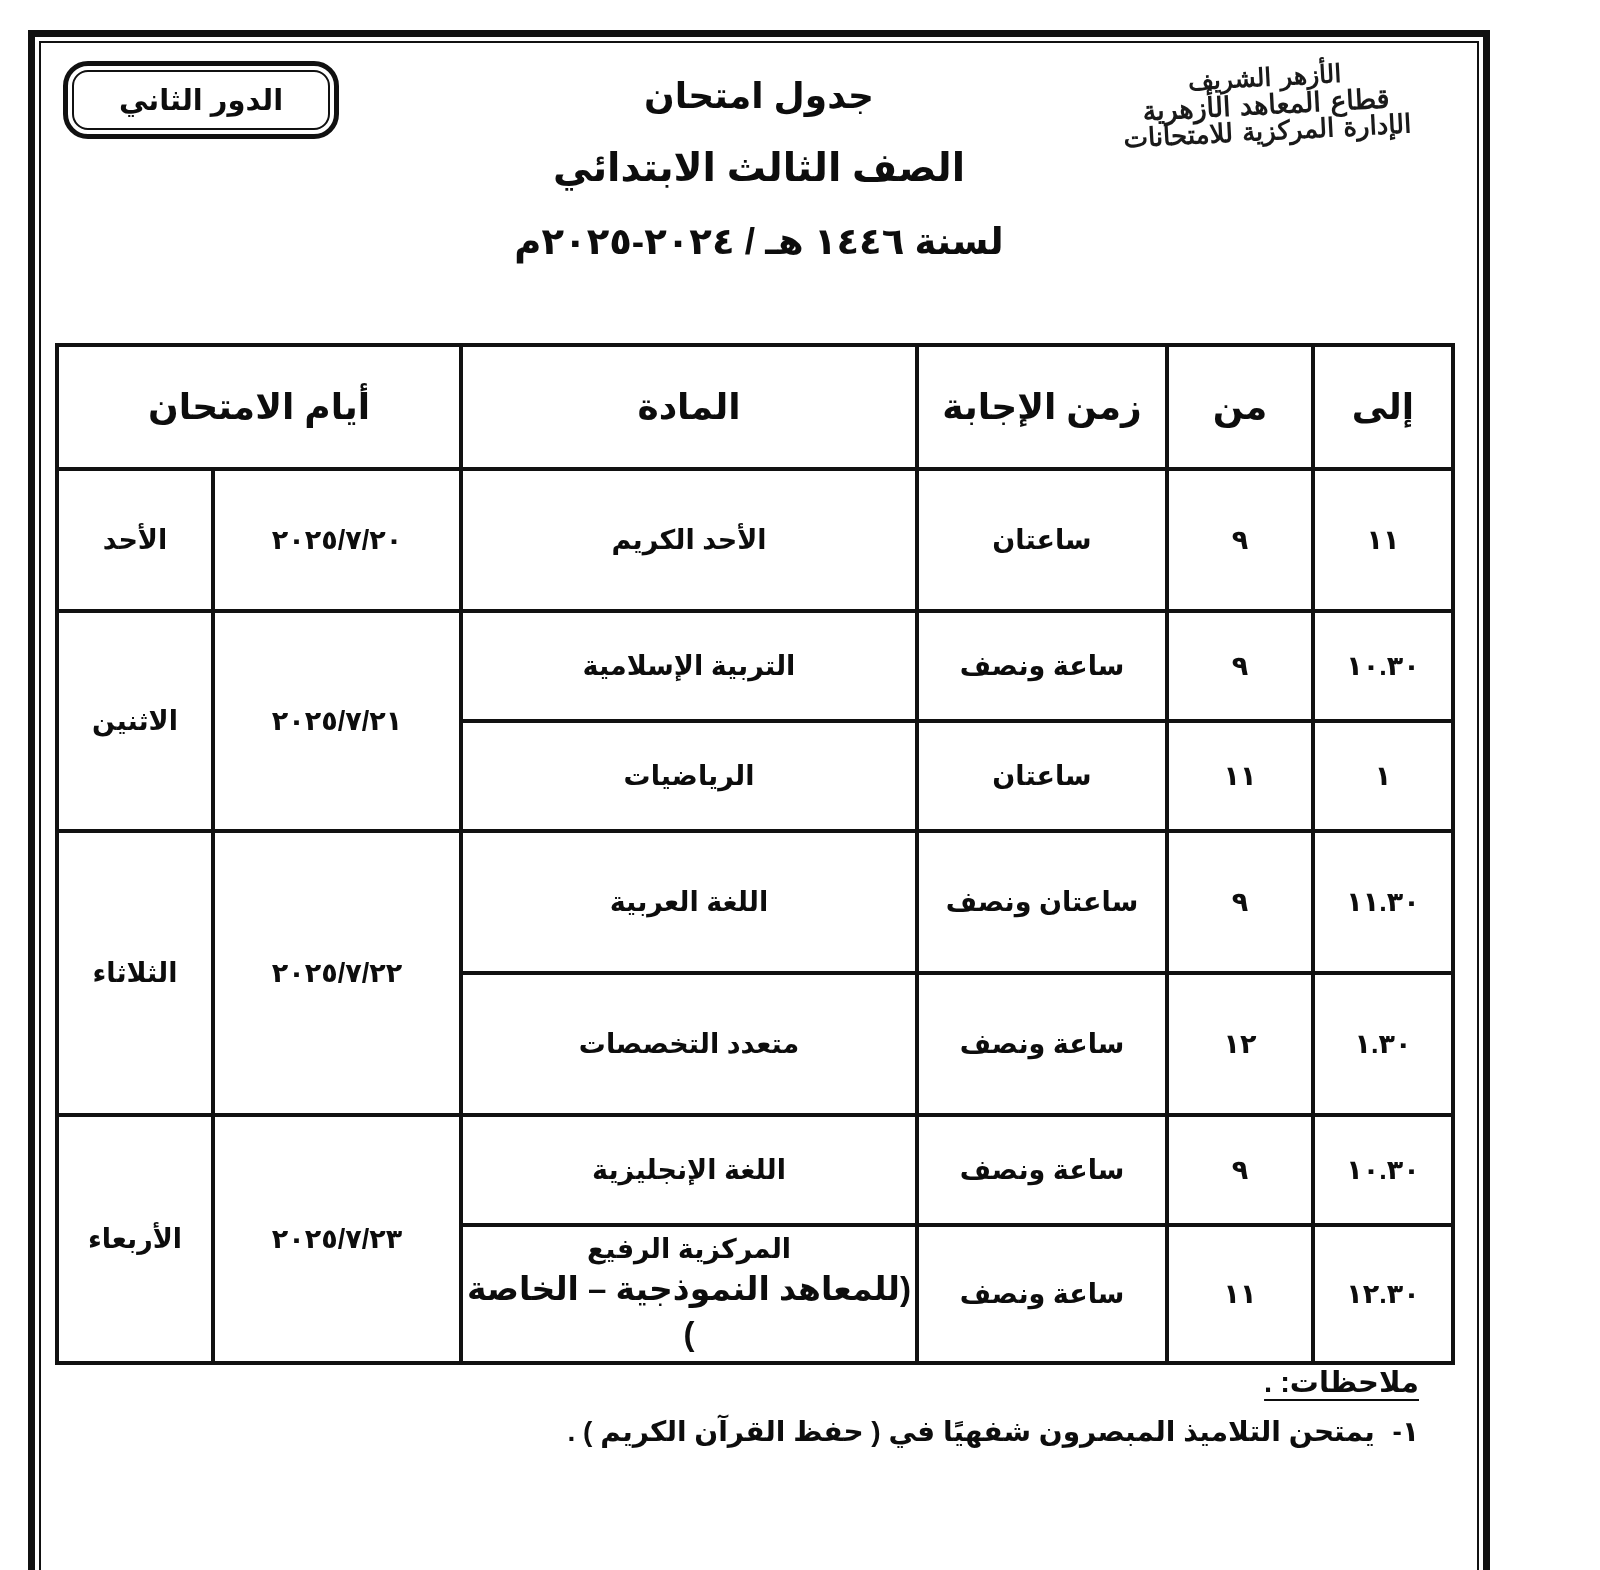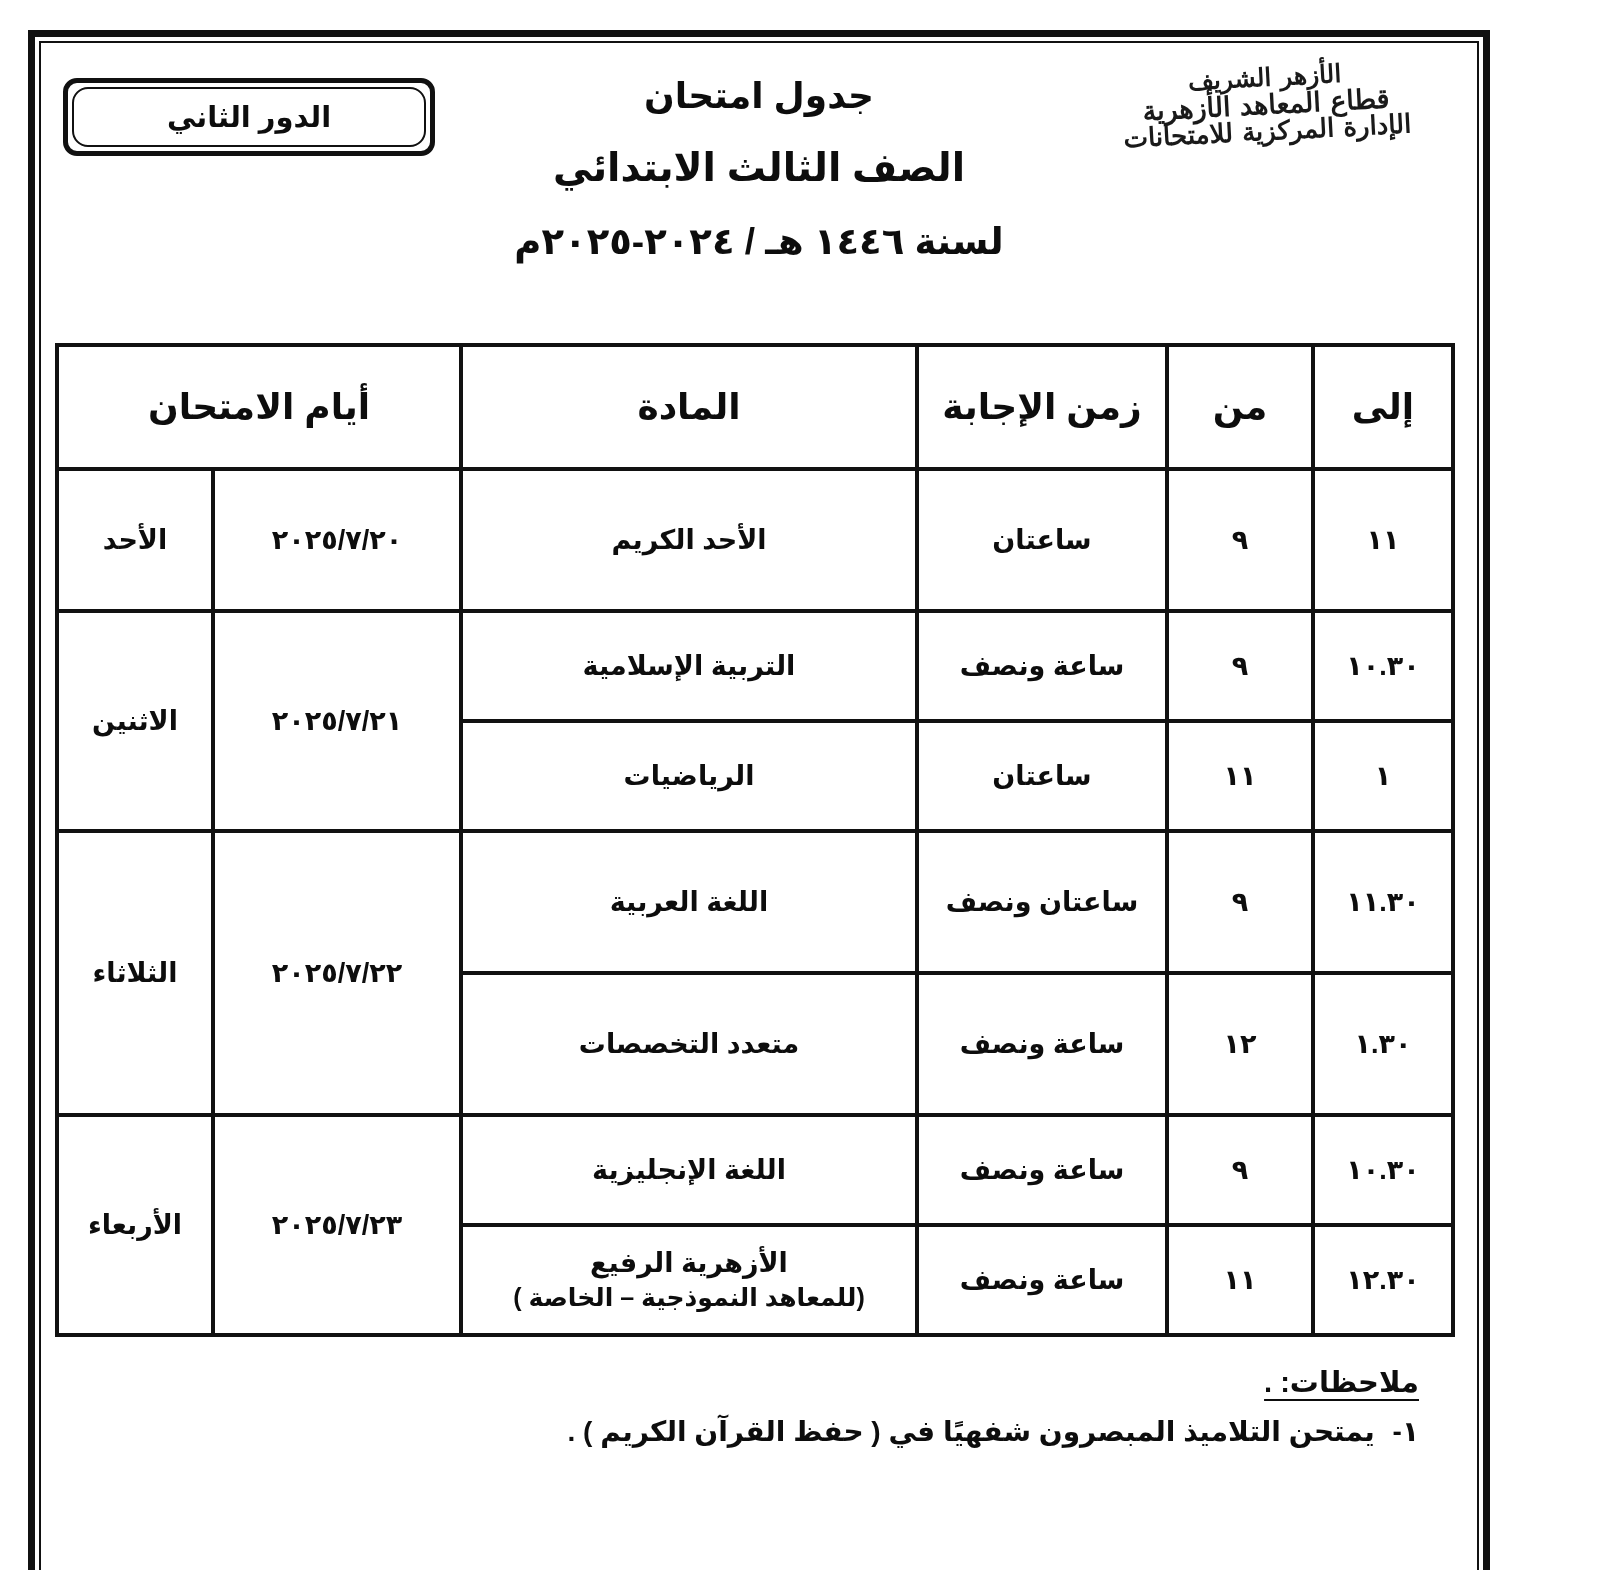--- a/index.html
+++ b/index.html
@@ -42,29 +42,28 @@
   .header {
     position: relative;
     height: 288px;
   }
 
   .round-badge {
     position: absolute;
     right: auto;
     left: 28px;
     top: 24px;
-    width: 372px;
+    width: 276px;
     height: 78px;
     border: 5px solid #111;
-    border-radius: 14px;
+    border-radius: 25px;
     box-sizing: border-box;
     display: flex;
     align-items: center;
     justify-content: center;
-    margin-top: 17px;
   }
   .round-badge-inner {
     position: absolute;
     inset: 4px;
     border: 2px solid #111;
     border-radius: 16px;
     box-sizing: border-box;
   }
   .round-badge span {
     position: relative;
@@ -149,21 +148,21 @@
   col.c-from    { width: 146px; }
   col.c-dur     { width: 250px; }
   col.c-subject { width: 456px; }
   col.c-date    { width: 248px; }
   col.c-day     { width: 156px; }
 
   td.cell-date, td.cell-day { font-size: 28px; }
   td.cell-subject { font-size: 28px; line-height: 1.35; }
   td.cell-dur { font-size: 27px; }
   td.cell-time { font-size: 29px; }
-  .subject-sub { font-size: 25px; display: block; }
+  .subject-sub { font-size: 33px; display: block; }
 
   tr.row-h-1 td { height: 130px; }
   tr.row-h-2 td { height: 98px; }
 
   
   .notes {
     position: absolute;
     right: 28px;
     left: 28px;
     top: 1328px;
@@ -283,21 +282,21 @@
             <td class="cell-dur thin-bottom">ساعة ونصف</td>
             <td class="cell-subject thin-bottom">اللغة الإنجليزية</td>
             <td class="cell-date" rowspan="2">٢٠٢٥/٧/٢٣</td>
             <td class="cell-day" rowspan="2">الأربعاء</td>
           </tr>
           <tr class="row-h-2">
             <td class="cell-time thin-top">١٢.٣٠</td>
             <td class="cell-time thin-top">١١</td>
             <td class="cell-dur thin-top">ساعة ونصف</td>
             <td class="cell-subject thin-top">
-              <span>الأزهرية الرفيع</span>
+              <span>المركزية الرفيع</span>
               <span class="subject-sub">(للمعاهد النموذجية – الخاصة )</span>
             </td>
           </tr>
         </tbody>
       </table>
     </div>
 
     <div class="notes">
       <div class="notes-title">ملاحظات: .</div>
       <ul class="notes-list">

